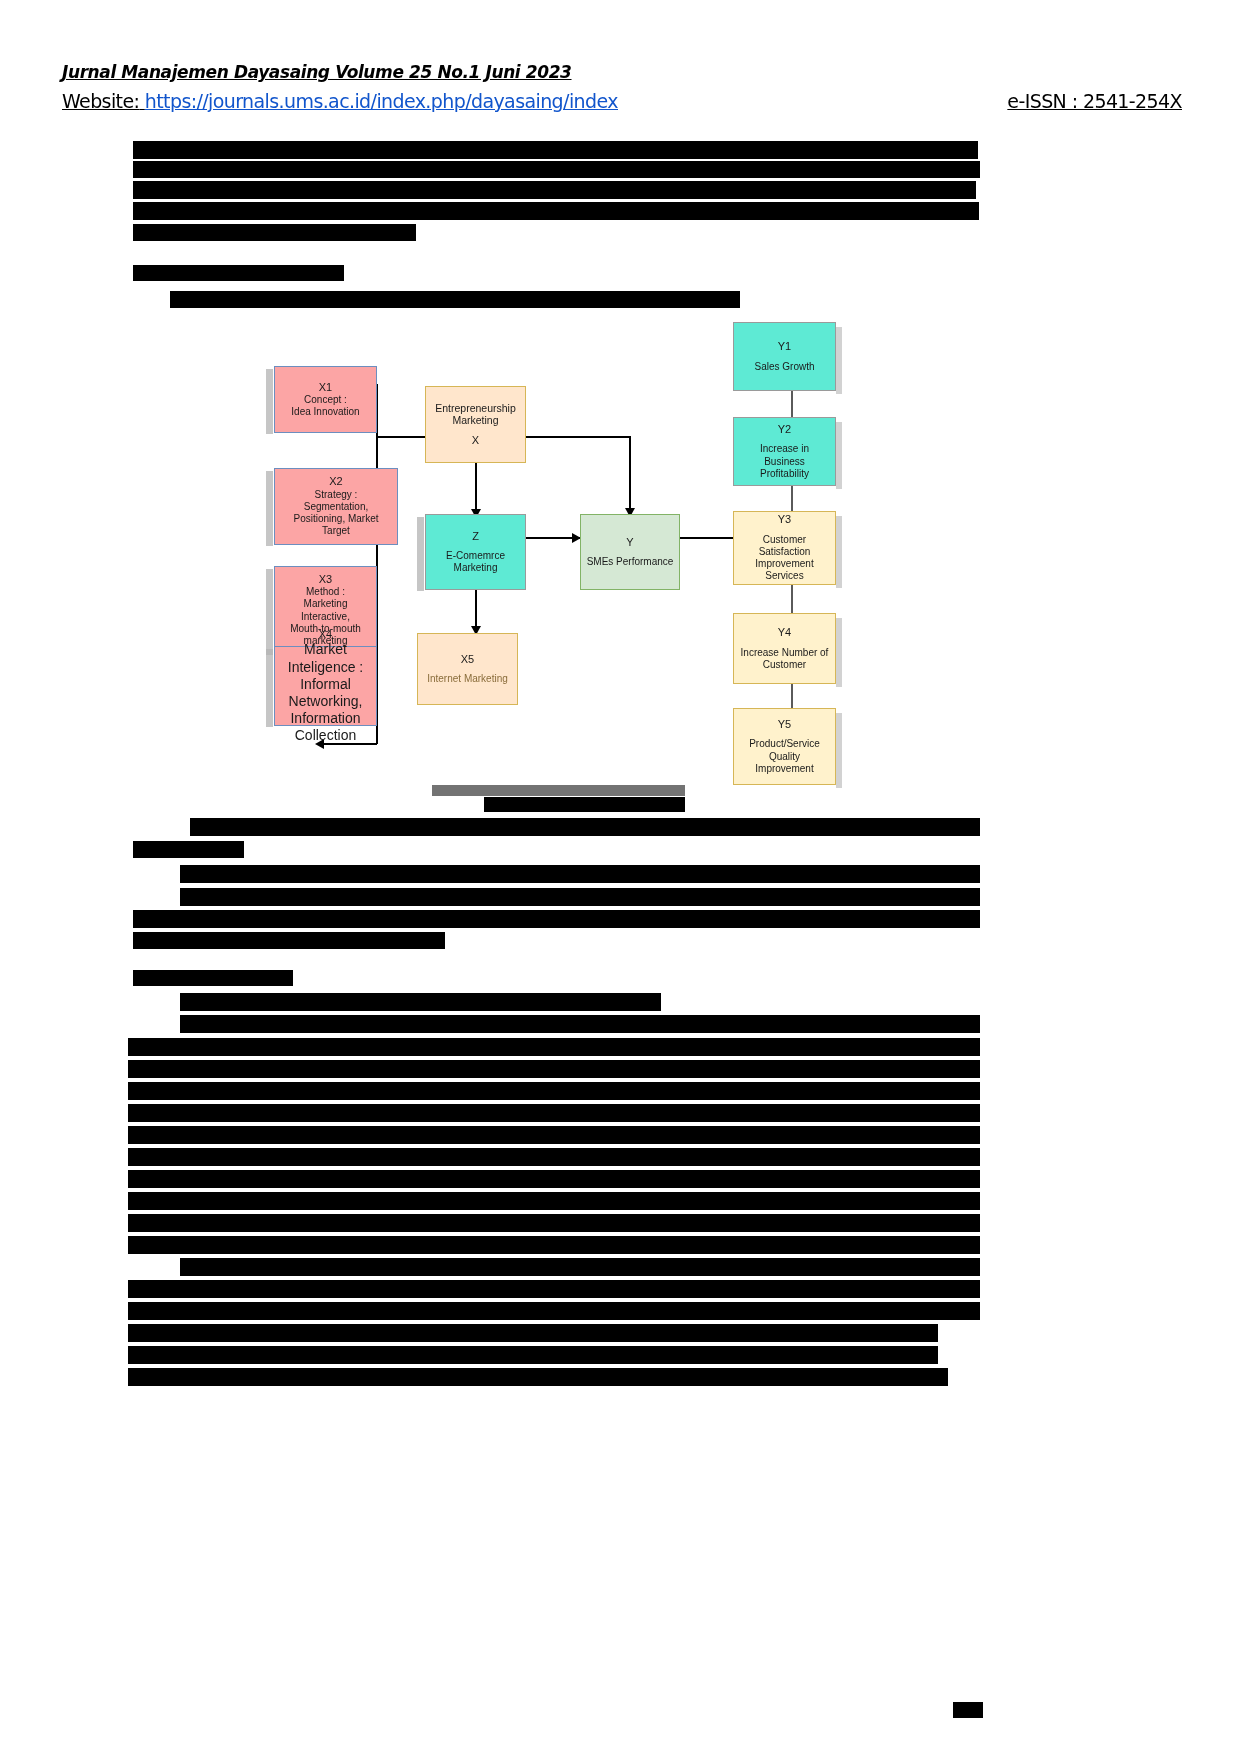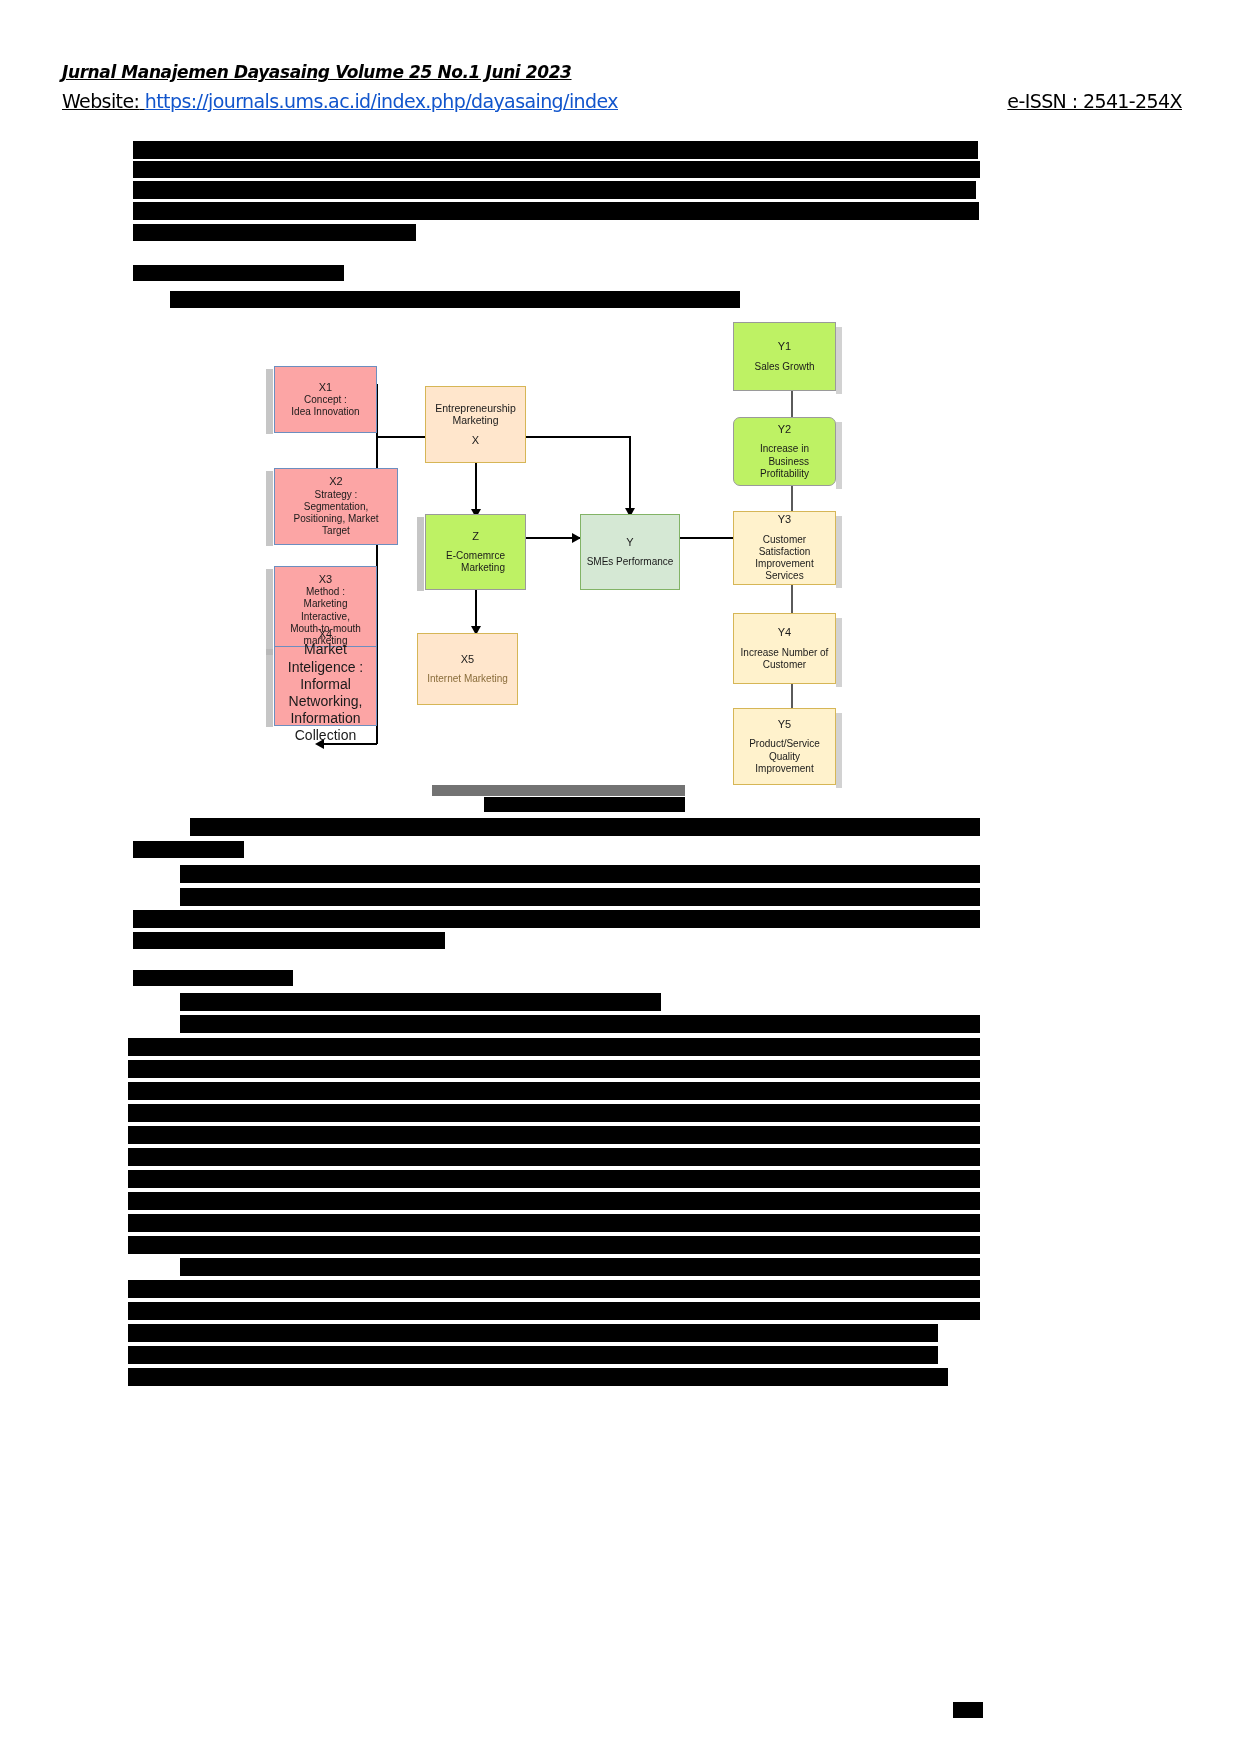--- a/index.html
+++ b/index.html
@@ -43,21 +43,21 @@
     display:flex;flex-direction:column;align-items:center;justify-content:center;
     text-align:center;color:#1a1a1a;line-height:1.22;
     font-family:"Liberation Sans", sans-serif;
     z-index:3;
   }
   .node .code{font-size:11px;}
   .node .desc{font-size:10px;}
   .node .gap{height:7px;}
   .blue{background:#fca5a5;border:1px solid #6c8ebf;}
   .orange{background:#ffe6cc;border:1px solid #d6b656;}
-  .grey{background:#bef264;border:1px solid #9a9a9a;text-align:right;}
+  .grey{background:#5eead4;border:1px solid #9a9a9a;}
   .green{background:#d5e8d4;border:1px solid #82b366;}
   .yellow{background:#fff2cc;border:1px solid #d6b656;}
   .shadow-l::before{
     content:"";position:absolute;left:-9px;top:2px;
     width:7px;height:100%;background:#b3b3b3;opacity:.75;z-index:-1;
   }
   .shadow-r::after{
     content:"";position:absolute;right:-7px;top:4px;
     width:6px;height:100%;background:#c7c7c7;opacity:.8;z-index:-1;
   }
@@ -236,21 +236,21 @@
       <span class="gap"></span>
       <span class="desc">SMEs Performance</span>
     </div>
 
     <div class="node grey shadow-r" style="left:471px;top:4px;width:103px;height:69px;">
       <span class="code">Y1</span>
       <span class="gap"></span>
       <span class="desc">Sales Growth</span>
     </div>
 
-    <div class="node grey shadow-r" style="left:471px;top:99px;width:103px;height:69px;border-radius:7px;">
+    <div class="node grey shadow-r" style="left:471px;top:99px;width:103px;height:69px;">
       <span class="code">Y2</span>
       <span class="gap"></span>
       <span class="desc" style="white-space:pre-line;">Increase in
 Business
 Profitability</span>
     </div>
 
     <div class="node yellow shadow-r" style="left:471px;top:193px;width:103px;height:74px;">
       <span class="code">Y3</span>
       <span class="gap"></span>

